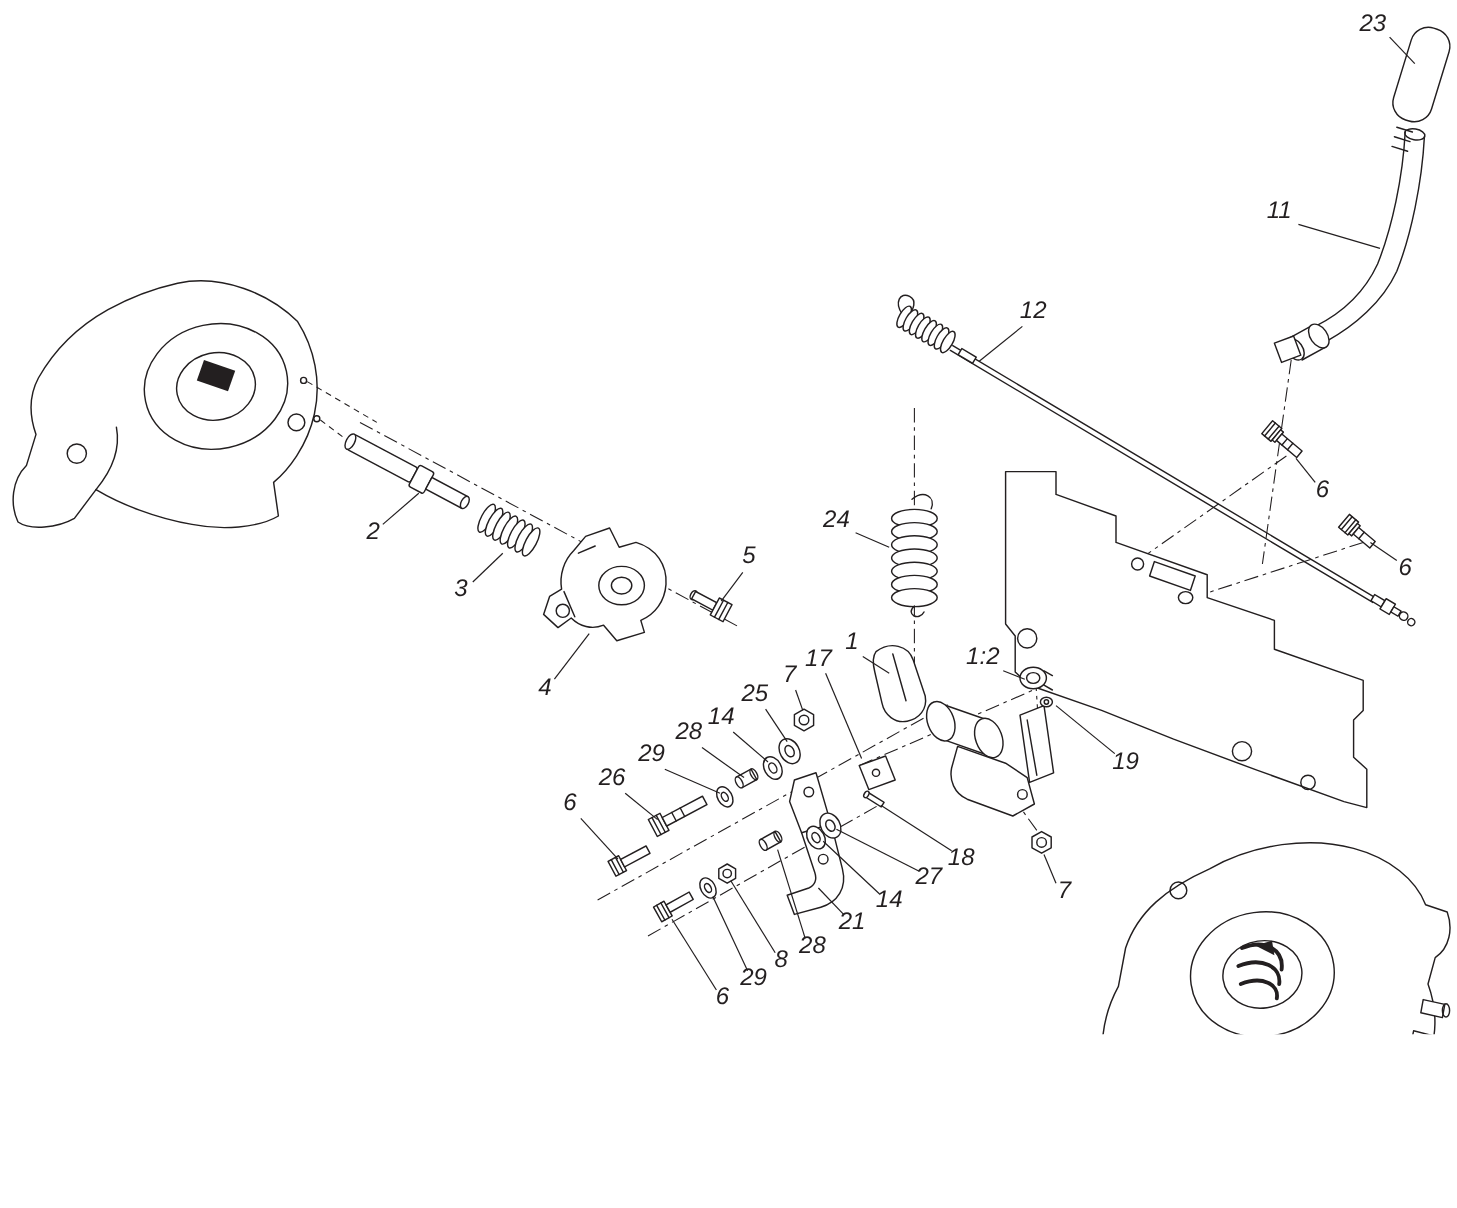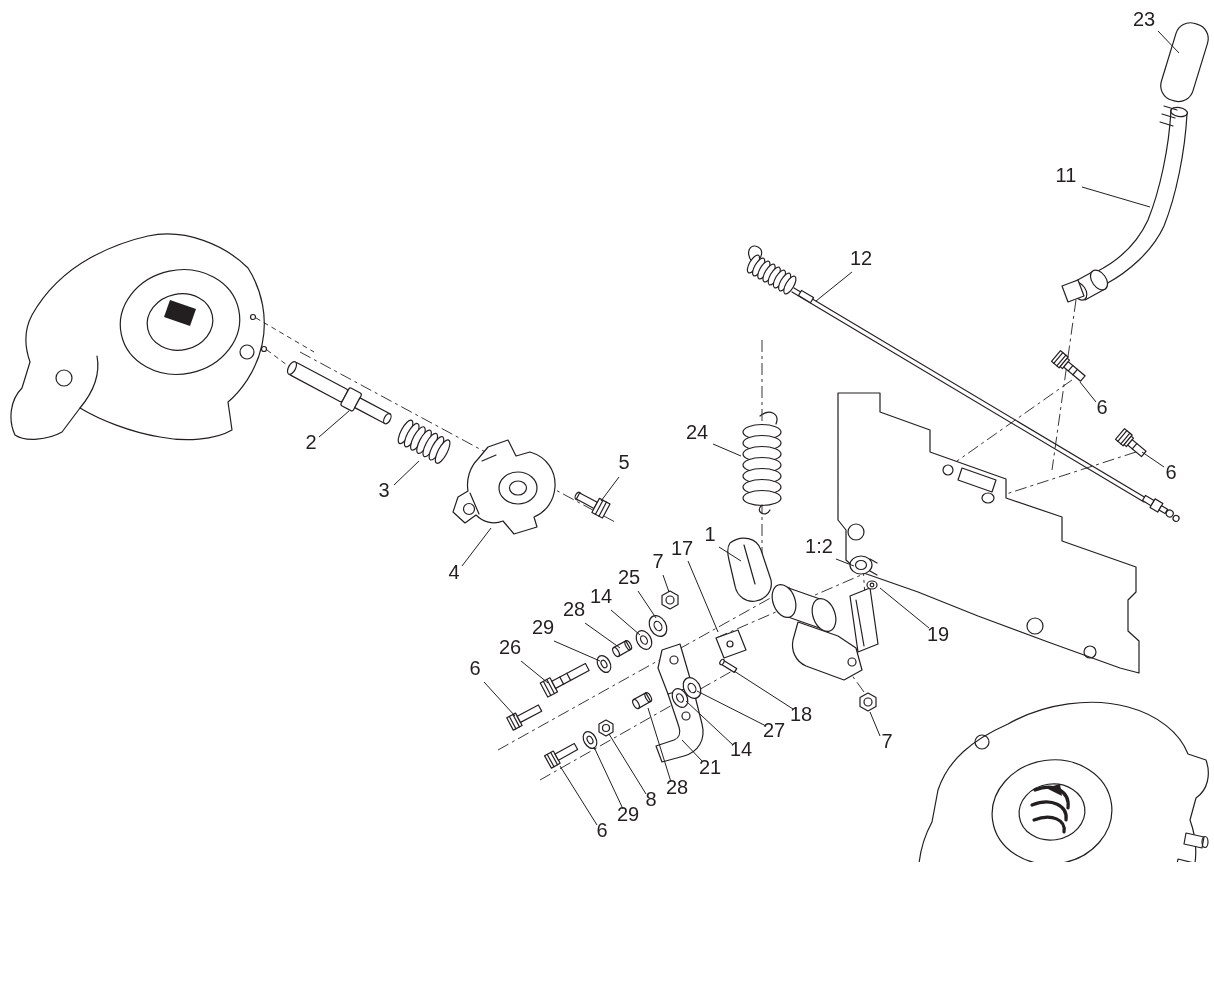--- a/index.html
+++ b/index.html
@@ -1,17 +1,17 @@
 <!DOCTYPE html>
 <html style="--line: #231f20; --bg: #ffffff;"><head>
 <meta charset="utf-8">
 <style>
   :root{ --line:#231f20; --bg:#ffffff; }
   html,body{ margin:0; padding:0; background:var(--bg); }
-  .stage{ position:relative; width:1214px; height:862px; background:var(--bg); overflow:hidden; }
+  .stage{ position:relative; width:1214px; height:862px; background:var(--bg); overflow:hidden;font-style:italic; }
   svg{ display:block; }
   .ln{ fill:none; stroke:var(--line); stroke-width:1.2; stroke-linecap:round; stroke-linejoin:round; }
   .p{ fill:#ffffff; stroke:var(--line); stroke-width:1.2; stroke-linejoin:round; }
   .solid{ fill:var(--line); stroke:none; }
   .cl{ fill:none; stroke:var(--line); stroke-width:0.9; stroke-dasharray:12 4 3 4; }
   .dash{ fill:none; stroke:var(--line); stroke-width:0.9; stroke-dasharray:5 4; }
   .leader{ stroke:var(--line); stroke-width:1; }
   .thick{ stroke-width:3.2; }
   .callout{ font-family:"Liberation Sans", sans-serif; font-weight:400; fill:var(--line); text-anchor:middle; }
 </style>

